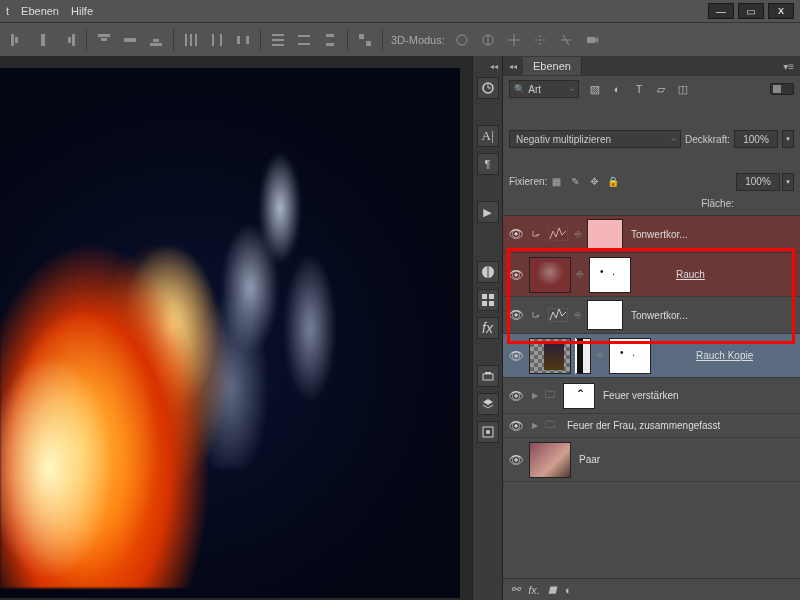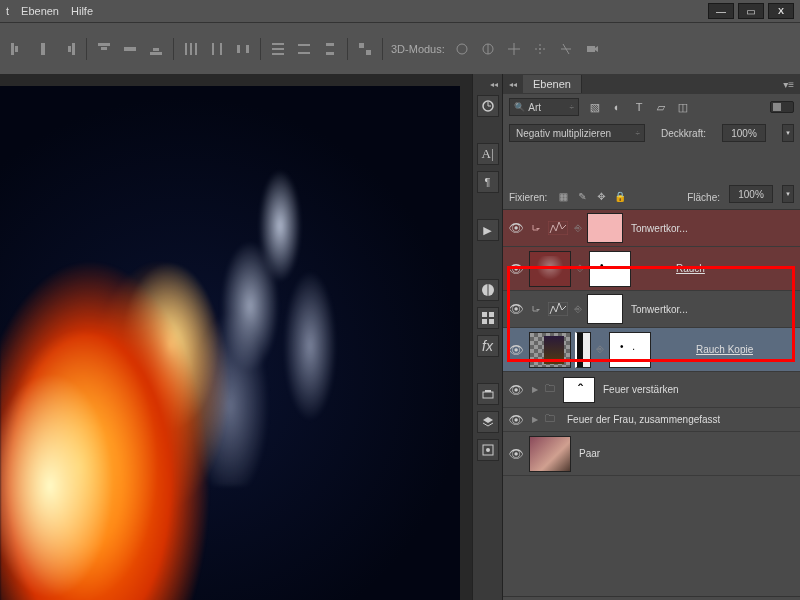--- a/index.html
+++ b/index.html
@@ -7,21 +7,21 @@
   
   
   .titlebar { height: 22px; background: #535353; display: flex; align-items: center; padding: 0 6px; justify-content: space-between; }
   .menu-items { display:flex; gap: 12px; }
   .menu-items span { color: #ddd; font-size: 11px; }
   .window-controls { display:flex; gap:4px; }
   .win-ctl { width: 26px; height: 16px; background:#2f2f2f; border:1px solid #1a1a1a; display:flex; align-items:center; justify-content:center; color:#ddd; font-size:10px; }
   .win-ctl.close { font-size: 9px; font-weight: bold; }
   
   
-  .toolbar { height: 52px; background: #535353; border-top:1px solid #333; display:flex; align-items:center; padding:0 8px; gap:8px; }
+  .toolbar { height: 34px; background: #535353; border-top:1px solid #333; display:flex; align-items:center; padding:0 8px; gap:8px; }
   .toolbar .sep { width:1px; height:22px; background:#3a3a3a; }
   .tb-ic { width:18px; height:18px; display:flex; align-items:center; justify-content:center; opacity:.7; }
   .tb-ic svg{width:16px;height:16px;}
   .modus-label { color:#aaa; font-size:11px; }
   .user-dd { margin-left:auto; background:#3d3d3d; border:1px solid #2a2a2a; height:20px; padding:0 18px 0 8px; display:flex; align-items:center; font-size:10px; color:#ddd; position:relative; min-width:210px; }
   .user-dd:after { content:"▾"; position:absolute; right:5px; font-size:8px; color:#aaa;}
   
   
   .workspace { display:flex; height: calc(600px - 56px); background:#282828; }
   .canvas-area { flex:1; background:#282828; position:relative; padding:12px 0 0 0; }
@@ -59,28 +59,28 @@
   
   .filter-row { display:flex; align-items:center; padding:4px 6px; gap:8px; }
   .filter-dd { background:#3d3d3d; border:1px solid #2a2a2a; height:18px; flex:0 0 70px; display:flex; align-items:center; padding:0 4px; font-size:10px; position:relative;}
   .filter-dd:before { content:"🔍"; font-size:9px; margin-right:3px; opacity:.6;}
   .filter-dd:after { content:"÷"; position:absolute; right:4px; font-size:8px; color:#888;}
   .filter-icons { display:flex; gap:6px; }
   .filter-icons span { width:16px; height:16px; display:flex; align-items:center; justify-content:center; font-size:11px; color:#bbb;}
   .filter-toggle { margin-left:auto; width:24px; height:12px; background:#333; border:1px solid #222; border-radius:2px; position:relative;}
   .filter-toggle:after{content:"";position:absolute;left:2px;top:1px;width:8px;height:8px;background:#888;}
   
-  .blend-row { display:flex; align-items:center; padding:4px 6px; gap:16px; }
+  .blend-row { display:flex; align-items:center; padding:4px 6px; gap:4px;margin-top:24px; }
   .blend-dd { background:#3d3d3d; border:1px solid #2a2a2a; height:18px; flex:1; display:flex; align-items:center; padding:0 6px; font-size:10px; position:relative;}
   .blend-dd:after { content:"÷"; position:absolute; right:4px; font-size:8px; color:#888;}
   .opacity-lbl { font-size:10px; color:#ccc;text-align:center; }
   .pct-box { background:#3d3d3d; border:1px solid #2a2a2a; height:18px; width:44px; display:flex; align-items:center; justify-content:center; font-size:10px; position:relative;}
   .pct-arrow { width:12px; height:18px; background:#3d3d3d; border:1px solid #2a2a2a; display:flex; align-items:center; justify-content:center; font-size:7px;}
   
-  .lock-row { display:flex; align-items:flex-end; padding:2px 6px 6px; gap:9px; border-bottom:1px solid #333;}
+  .lock-row { display:flex; align-items:center; padding:2px 6px 6px; gap:2px; border-bottom:1px solid #333;}
   .lock-row .lbl { font-size:10px; color:#ccc;}
   .lock-icons { display:flex; gap:5px; }
   .lock-icons span { width:14px; height:14px; display:flex; align-items:center; justify-content:center; font-size:10px; color:#aaa;}
   
   
   .layer-list { flex:1; overflow-y:auto; }
   .layer { display:flex; align-items:center; min-height:36px; border-bottom:1px solid #3a3a3a; padding:3px 4px; gap:4px; }
   .layer.tall { min-height:44px; }
   .layer.red-fill { background:#6b3838; }
   .layer.selected { background:#5b6b7f; }

